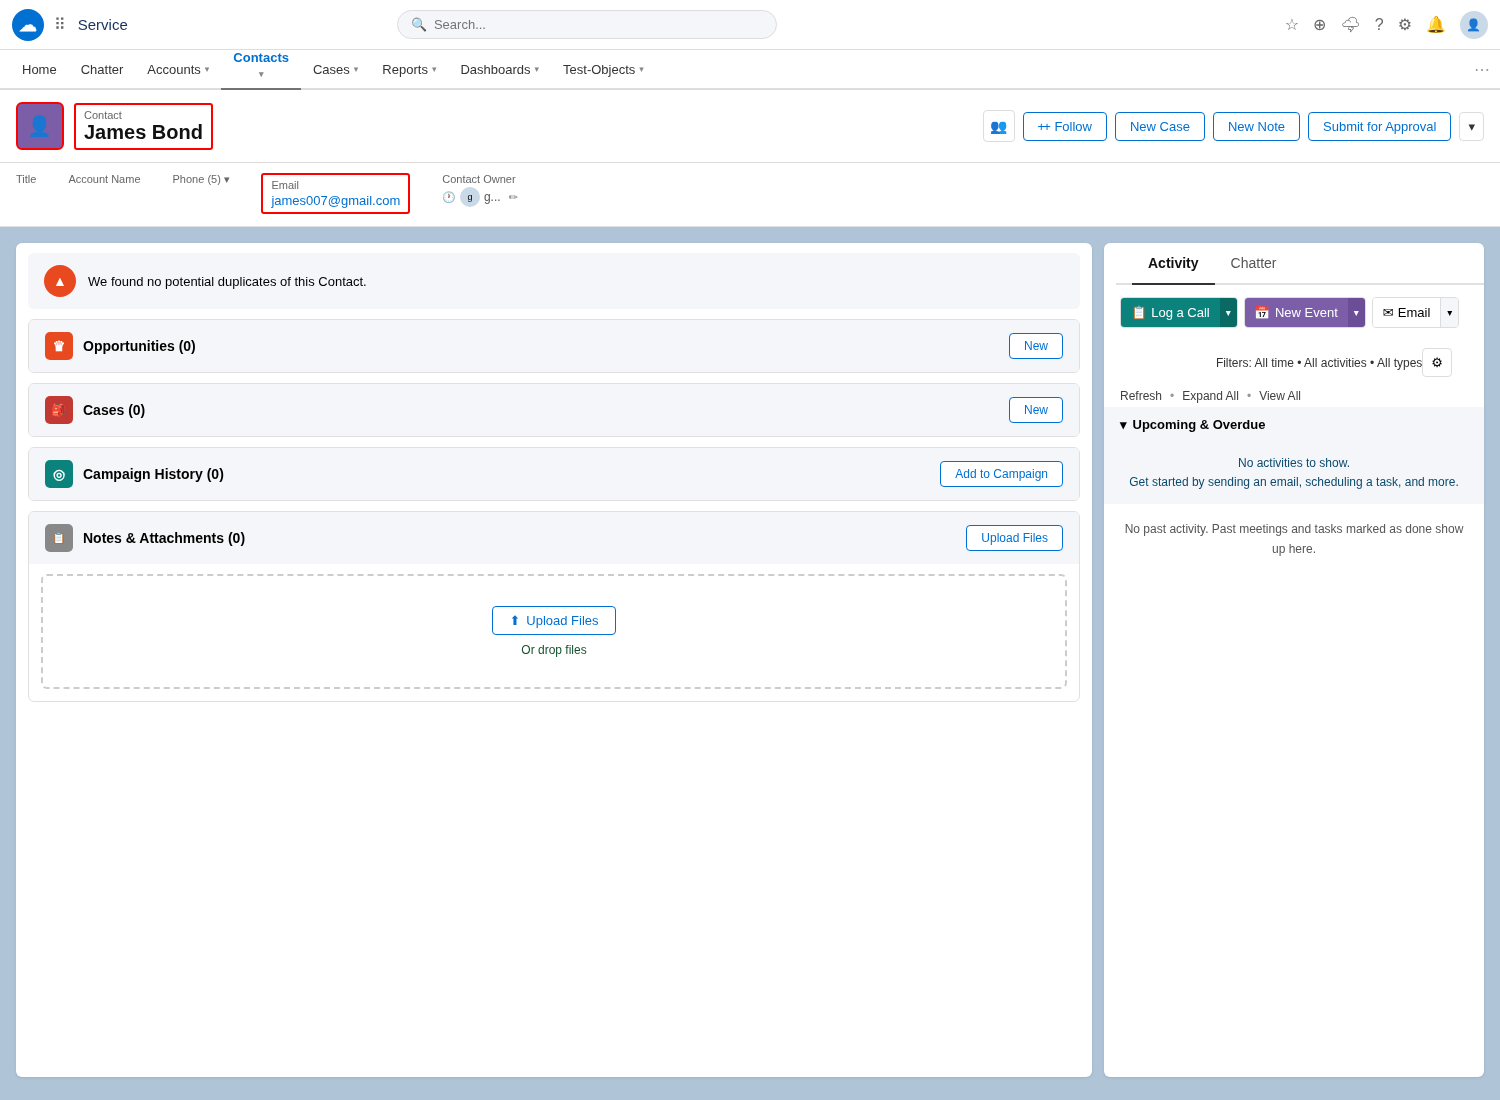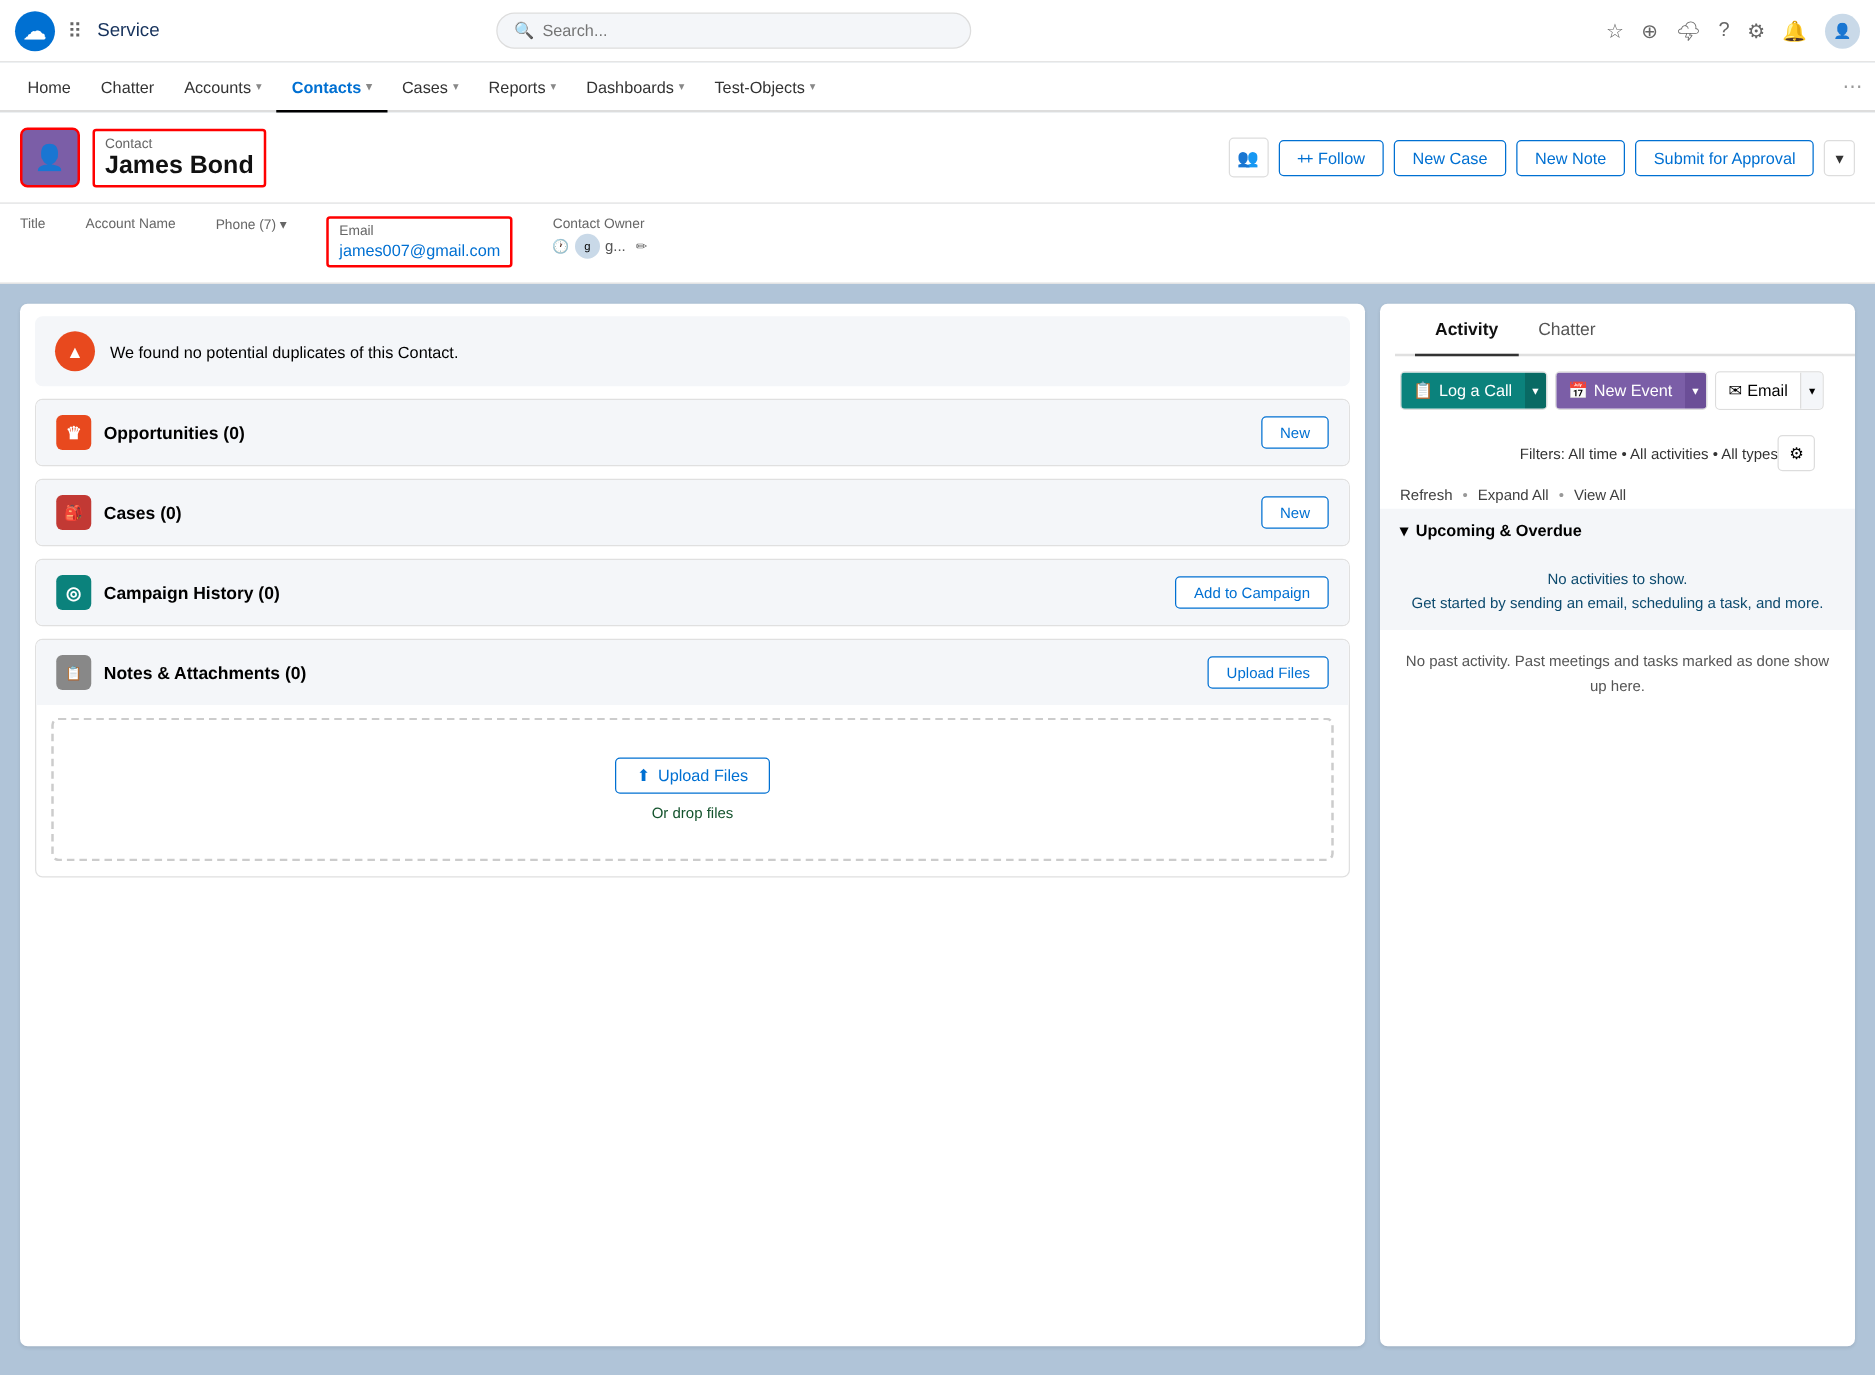--- a/index.html
+++ b/index.html
@@ -54,21 +54,21 @@
       display: flex;
       align-items: stretch;
       padding: 0 10px;
     }
     .nav-item {
       display: flex; align-items: center; gap: 4px;
       padding: 0 12px; font-size: 13px; color: #333;
       cursor: pointer; border-bottom: 2px solid transparent;
       margin-bottom: -2px;
     }
-    .nav-item.active { color: #0070d2; border-bottom: 2px solid #000000; font-weight: 600; }
+    .nav-item.active { color: #0070d2; border-bottom: 2px solid #737373; font-weight: 600; flex-direction: column; }
     .nav-item .caret { font-size: 9px; color: #888; }
 
     
     .header-panel {
       background: #fff;
       padding: 12px 16px;
       border-bottom: 1px solid #ddd;
     }
     .contact-header { display: flex; align-items: center; gap: 12px; }
     .contact-icon-box {
@@ -365,21 +365,21 @@
 <div class="contact-fields">
   <div class="field-block">
     <div class="field-label">Title</div>
     <div class="field-value plain"></div>
   </div>
   <div class="field-block">
     <div class="field-label">Account Name</div>
     <div class="field-value plain"></div>
   </div>
   <div class="field-block">
-    <div class="field-label">Phone (7) ▾</div>
+    <div class="field-label">Phone (5) ▾</div>
     <div class="field-value"></div>
   </div>
   <div class="field-block email-block">
     <div class="field-label">Email</div>
     <div class="field-value">james007@gmail.com</div>
   </div>
   <div class="contact-owner">
     <div class="field-label">Contact Owner</div>
     <div class="owner-row">
       <span style="font-size:11px; color:#666;">🕐</span>

